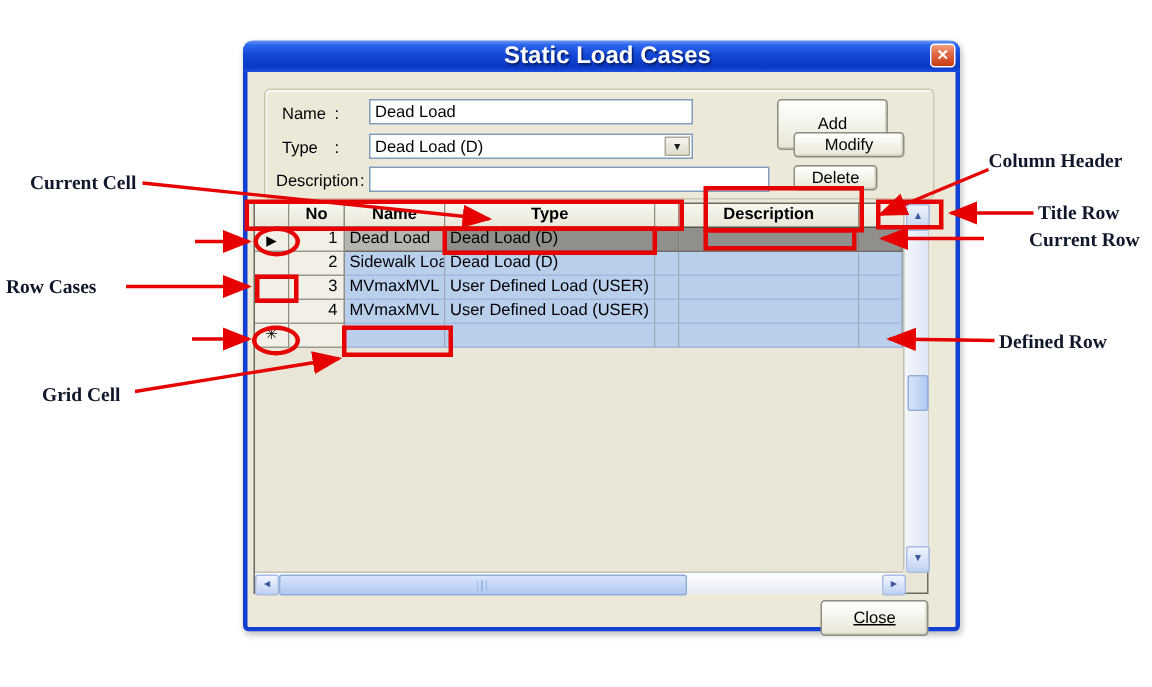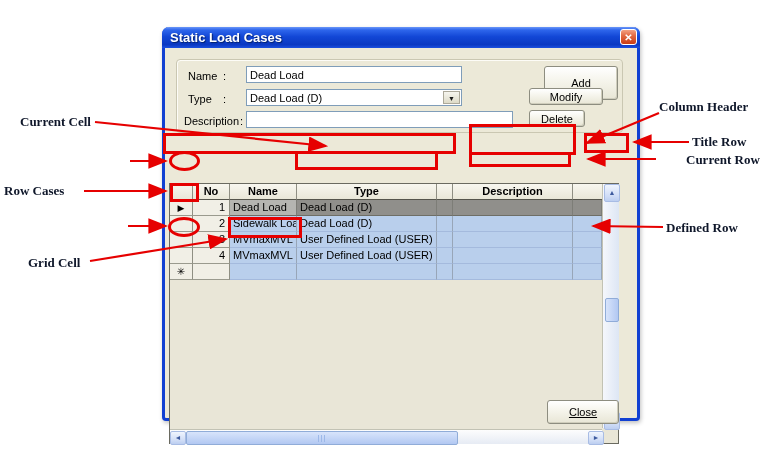--- a/index.html
+++ b/index.html
@@ -6,22 +6,22 @@
   #stage{position:relative;width:768px;height:458px;background:#ffffff;overflow:hidden;
          font-family:"Liberation Sans",sans-serif;}
   .abs{position:absolute;box-sizing:border-box;}
 
   
   .dialog{left:162px;top:27px;width:478px;height:394px;background:#ece9d8;
           border:3px solid #1140d2;border-top:none;border-radius:7px 7px 4px 4px;
           box-shadow:1px 2px 4px rgba(0,0,0,.25);}
   .titlebar{left:162px;top:27px;width:478px;height:21px;border-radius:7px 7px 0 0;
             background:linear-gradient(180deg,#6a96f8 0%,#2e66ec 14%,#1247d6 46%,#0a38c2 84%,#1c50e0 100%);
-            color:#fff;font-size:13px;font-weight:bold;line-height:21px;padding-left:8px;
-            text-shadow:1px 1px 1px #03206b;}
+            color:#fff;font-size:16px;font-weight:bold;line-height:21px;padding-left:8px;
+            text-shadow:1px 1px 1px #03206b;text-align:center;}
   .xbtn{left:620px;top:29px;width:17px;height:16px;border:1px solid #fff;border-radius:3px;
         background:linear-gradient(180deg,#f2a183 0%,#e36b44 40%,#c93c14 100%);
         color:#fff;font-size:10px;font-weight:bold;text-align:center;line-height:15px;cursor:pointer;}
 
   
   .groupbox{left:176px;top:59px;width:447px;height:74px;border:1px solid #cac7b2;border-radius:4px;
             box-shadow:inset 1px 1px 0 #fdfcf7;}
   .flabel{font-size:11px;color:#000;height:14px;line-height:14px;}
   .tinput{background:#fff;border:1px solid #7f9db9;font-size:11px;line-height:14px;
           padding:1px 3px 0 3px;color:#000;}
@@ -29,21 +29,21 @@
   .combotext{position:absolute;left:3px;top:1px;font-size:11px;line-height:14px;color:#000;}
   .comboarr{position:absolute;right:1px;top:1px;bottom:1px;width:15px;
             background:linear-gradient(180deg,#f6f5ee,#dedbc8);border:1px solid #aca899;
             font-size:7px;color:#1a1a1a;text-align:center;line-height:13px;cursor:pointer;}
   .xpbtn{background:linear-gradient(180deg,#ffffff 0%,#f5f4eb 45%,#e8e6d6 100%);
          border:1px solid #8d8d80;border-radius:3px;font-size:11px;color:#000;
          text-align:center;box-shadow:inset -1px -1px 0 #cfcdbc;cursor:pointer;
          font-family:"Liberation Sans",sans-serif;}
 
   
-  .grid{left:169px;top:135px;width:450px;height:261px;border:1px solid #6a6a60;background:#e9e6d7;margin-top:48px;}
+  .grid{left:169px;top:135px;width:450px;height:261px;border:1px solid #6a6a60;background:#e9e6d7;}
   .grow{position:absolute;left:0;width:432px;height:16px;display:flex;}
   .cell{box-sizing:border-box;height:16px;line-height:15px;font-size:11px;color:#000;
         border-right:1px solid #8f8f83;border-bottom:1px solid #9a9a8e;overflow:hidden;white-space:nowrap;}
   .w-mark{width:23px;} .w-no{width:37px;} .w-name{width:67px;} .w-type{width:140px;}
   .w-gap{width:16px;}  .w-desc{width:120px;} .w-tail{width:29px;border-right:none;}
   .hcell{background:linear-gradient(180deg,#f8f7ef,#e9e7d8);font-weight:bold;text-align:center;
          border-bottom:1px solid #55554c;}
   .rowhead{background:#f1efe6;}
   .no-cell{text-align:right;padding-right:4px;background:#f1efe6;}
   .blue{background:#b9cfec;border-bottom:1px solid #a4badd;border-right:1px solid #98a6b8;}
@@ -93,21 +93,21 @@
   <div class="abs flabel" style="left:223px;top:92px;">:</div>
   <div class="abs combo" style="left:246px;top:89px;width:216px;height:17px;">
     <span class="combotext">Dead Load (D)</span>
     <span class="comboarr">▼</span>
   </div>
 
   <div class="abs flabel" style="left:184px;top:114px;">Description</div>
   <div class="abs flabel" style="left:240px;top:114px;">:</div>
   <div class="abs tinput" style="left:246px;top:111px;width:267px;height:17px;"></div>
 
-  <button class="abs xpbtn" style="left:544px;top:66px;width:74px;height:34px;">Add</button>
+  <button class="abs xpbtn" style="left:518px;top:66px;width:74px;height:34px;">Add</button>
   <button class="abs xpbtn" style="left:529px;top:88px;width:74px;height:17px;">Modify</button>
   <button class="abs xpbtn" style="left:529px;top:110px;width:56px;height:17px;">Delete</button>
 
   <div class="abs grid">
 
     <div class="grow" style="top:0;">
       <div class="cell hcell w-mark"></div>
       <div class="cell hcell w-no">No</div>
       <div class="cell hcell w-name">Name</div>
       <div class="cell hcell w-type">Type</div>

